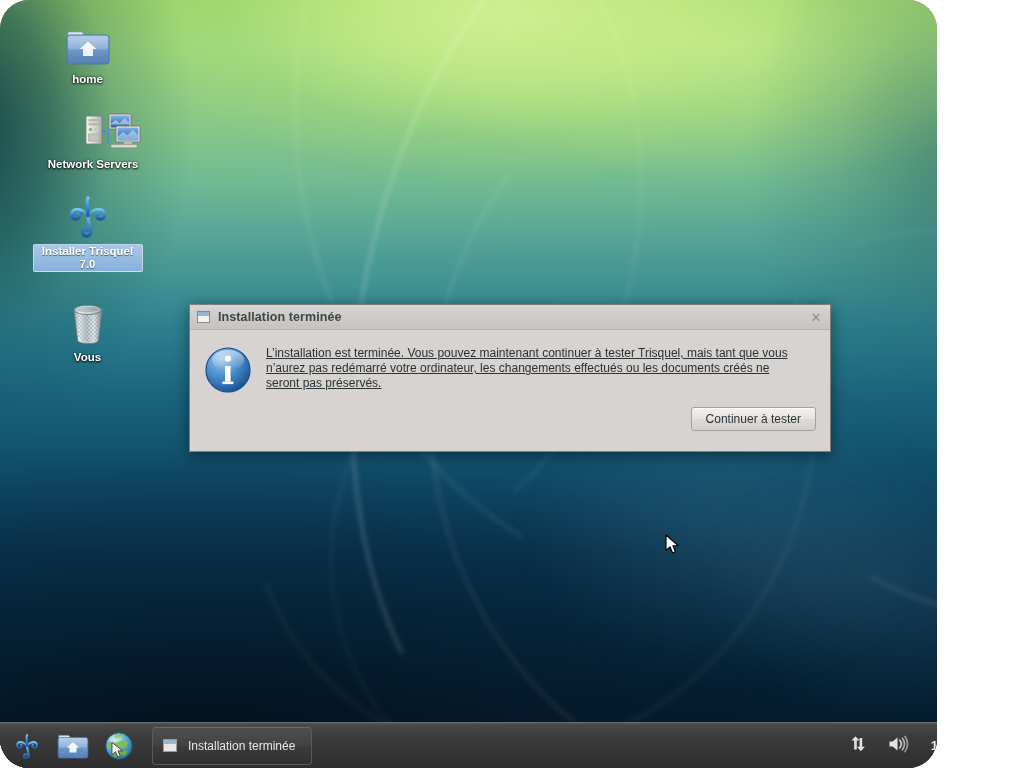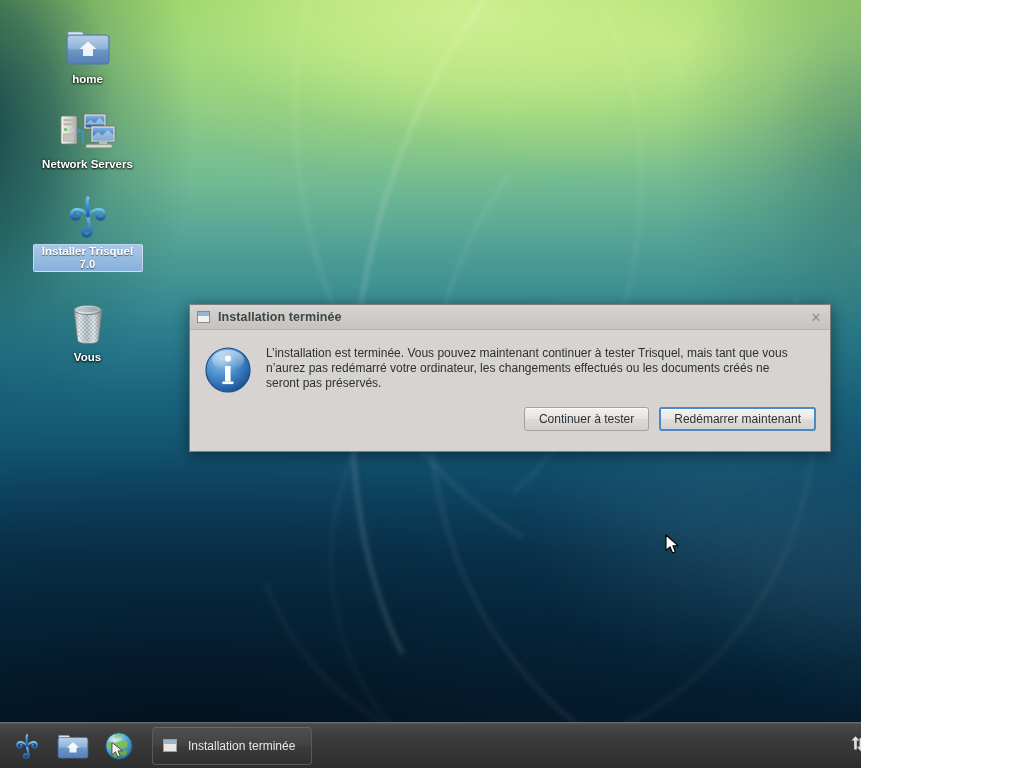--- a/index.html
+++ b/index.html
@@ -7,24 +7,25 @@
   html, body {
     margin: 0; padding: 0;
     width: 1020px; height: 768px;
     overflow: hidden;
     font-family: "Liberation Sans", sans-serif;
   }
 
   
   #desktop {
     position: relative;
-    width: 861px;
+    width: 937px;
     height: 768px;
     overflow: hidden;
     background: #a16207;
+    border-radius: 29px;
   }
   .bg-layer { position: absolute; inset: 0; }
 
   
   #bg-base {
     background:
       linear-gradient(to bottom,
         #9ed46a 0%,
         #9fd77a 6%,
         #8ecb86 14%,
@@ -217,20 +218,21 @@
     width: 16px; height: 16px;
     display:flex; align-items:center; justify-content:center;
     color: #8f8f8d;
     font-size: 13px;
     line-height: 1;
     cursor: default;
   }
   #dialog-body {
     display: flex;
     padding: 14px 16px 0 14px;
+    text-decoration: underline;
   }
   #dialog-info-icon { flex: 0 0 auto; width: 62px; padding-top: 2px; }
   #dialog-text {
     flex: 1 1 auto;
     font-size: 12px;
     line-height: 15px;
     color: #2b3133;
     padding-top: 2px;
     padding-right: 8px;
   }
@@ -362,21 +364,21 @@
           </defs>
           <path d="M4 6 h14 l3 4 h-17 z" fill="url(#tabG)" stroke="#7d9cbb" stroke-width="0.8"></path>
           <rect x="3" y="9" width="42" height="29" rx="3" fill="url(#folderG)" stroke="#4d74a8" stroke-width="1"></rect>
           <rect x="4.2" y="10.2" width="39.6" height="13" rx="2" fill="rgba(255,255,255,0.18)"></rect>
           <path d="M24 15.5 L32.5 23 h-3.5 v7 h-10 v-7 h-3.5 z" fill="#ffffff" fill-opacity="0.88"></path>
         </svg>
       </div>
       <div class="di-label">home</div>
     </div>
 
-    <div class="desktop-icon" style="margin-bottom:16px;">
+    <div class="desktop-icon" style="margin-bottom:16px;align-items:flex-end;">
       <div class="di-glyph">
         <svg width="60" height="44" viewBox="0 0 60 44">
           <defs>
             <linearGradient id="twrG" x1="0" y1="0" x2="1" y2="0">
               <stop offset="0%" stop-color="#f2f2ef"></stop>
               <stop offset="60%" stop-color="#d2d2cc"></stop>
               <stop offset="100%" stop-color="#a9a9a3"></stop>
             </linearGradient>
             <linearGradient id="scrG" x1="0" y1="0" x2="0" y2="1">
               <stop offset="0%" stop-color="#7fb2e6"></stop>
@@ -495,21 +497,20 @@
           <circle cx="24" cy="12.5" r="3.1" fill="#ffffff"></circle>
           <path d="M21 20 h5.6 v15.5 h-5.6 z" fill="#ffffff"></path>
           <rect x="18.4" y="35.5" width="11" height="2.6" fill="#ffffff"></rect>
         </svg>
       </div>
       <div id="dialog-text">L’installation est terminée. Vous pouvez maintenant continuer à tester Trisquel, mais tant que vous n’aurez pas redémarré votre ordinateur, les changements effectués ou les documents créés ne seront pas préservés.</div>
     </div>
 
     <div id="dialog-buttons">
       <div class="dlg-btn">Continuer à tester</div>
-      <div class="dlg-btn default">Redémarrer maintenant</div>
     </div>
   </div>
 
   <div id="cursor" style="left: 665px; top: 534px;">
     <svg width="16" height="22" viewBox="0 0 16 22">
       <path d="M1 1 L1 16.5 L5 12.8 L7.6 19 L10.4 17.8 L7.9 11.8 L13 11.6 Z" fill="#ffffff" stroke="#000000" stroke-width="1.1" stroke-linejoin="round"></path>
     </svg>
   </div>
 
   <div id="taskbar">

